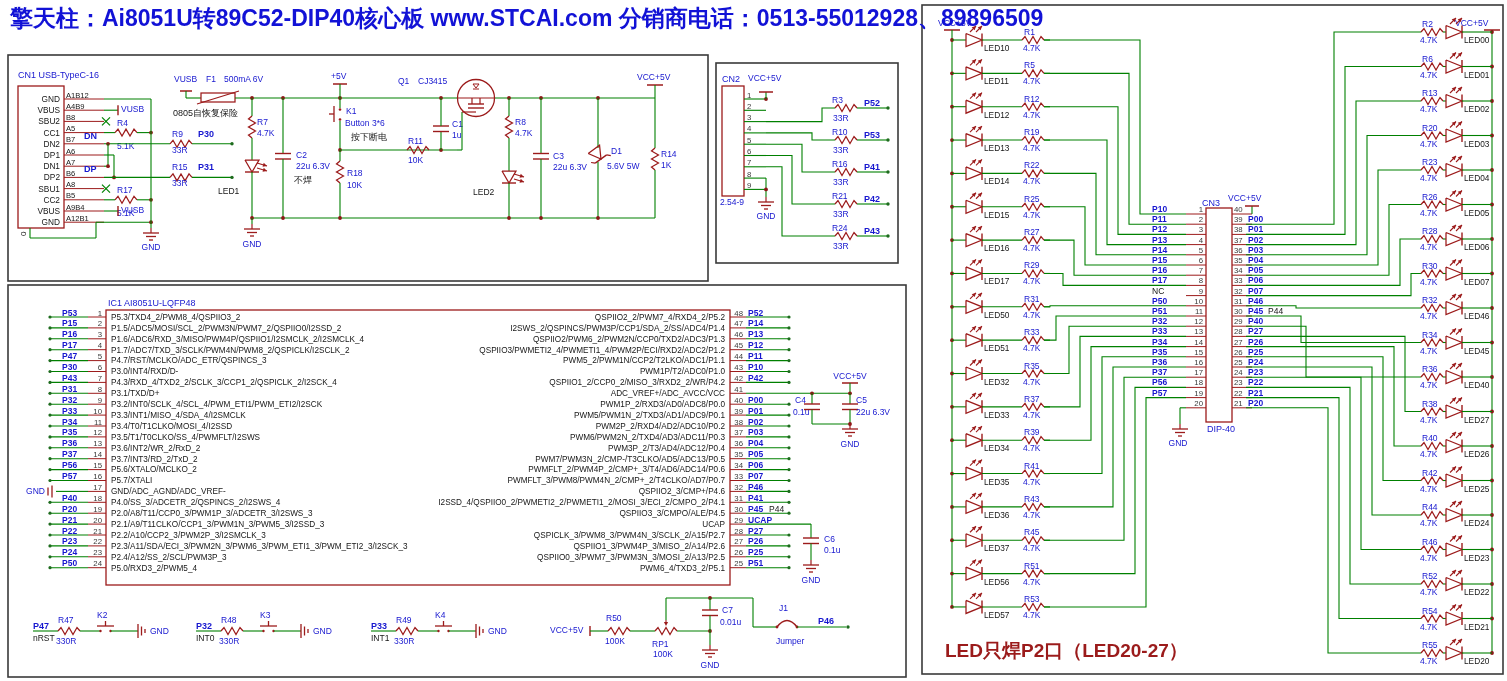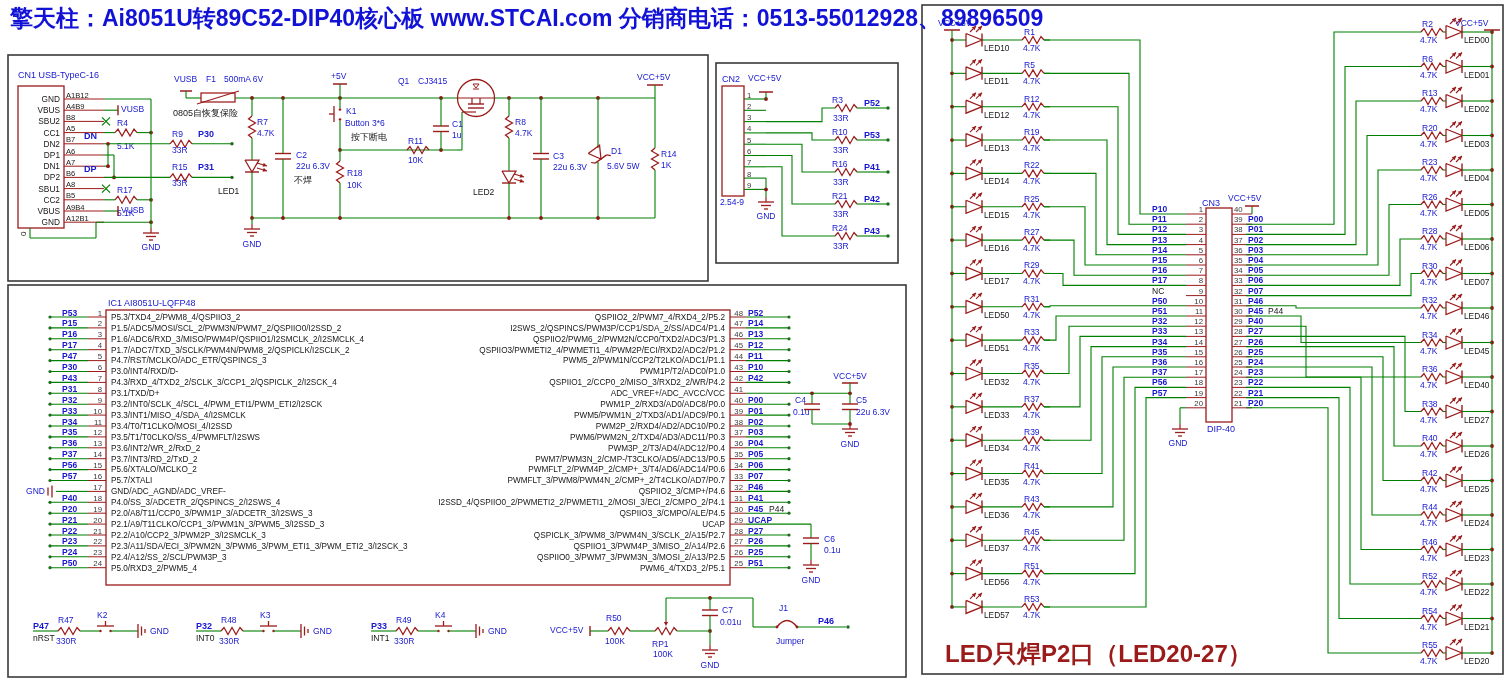--- a/index.html
+++ b/index.html
@@ -1,20 +1,20 @@
 <!DOCTYPE html>
 <html><head>
 <meta charset="utf-8">
 <style>
   html,body{margin:0;padding:0;background:#fff;}
   #stage{position:relative;width:1507px;height:681px;background:#fff;overflow:hidden;
          font-family:"Liberation Sans","DejaVu Sans",sans-serif;}
   #sch{position:absolute;left:0;top:0;}
   #title{position:absolute;left:10px;top:3px;font-size:23px;font-weight:bold;color:#1212d6;white-space:nowrap;}
-  #lednote{position:absolute;left:945px;top:638px;font-size:24px;font-weight:bold;color:#9b1b1b;white-space:nowrap;}
+  #lednote{position:absolute;left:945px;top:638px;font-size:19px;font-weight:bold;color:#9b1b1b;white-space:nowrap;}
   text{font-family:"Liberation Sans","DejaVu Sans",sans-serif;}
 </style>
 </head>
 <body>
 
 <div id="stage">
   <svg id="sch" width="1507" height="681" viewBox="0 0 1507 681">
       <g>
         <rect x="8" y="55" width="700" height="226" fill="none" stroke="#3a3a3a" stroke-width="1.6"></rect>
         <rect x="716" y="63" width="182" height="200" fill="none" stroke="#3a3a3a" stroke-width="1.6"></rect>

